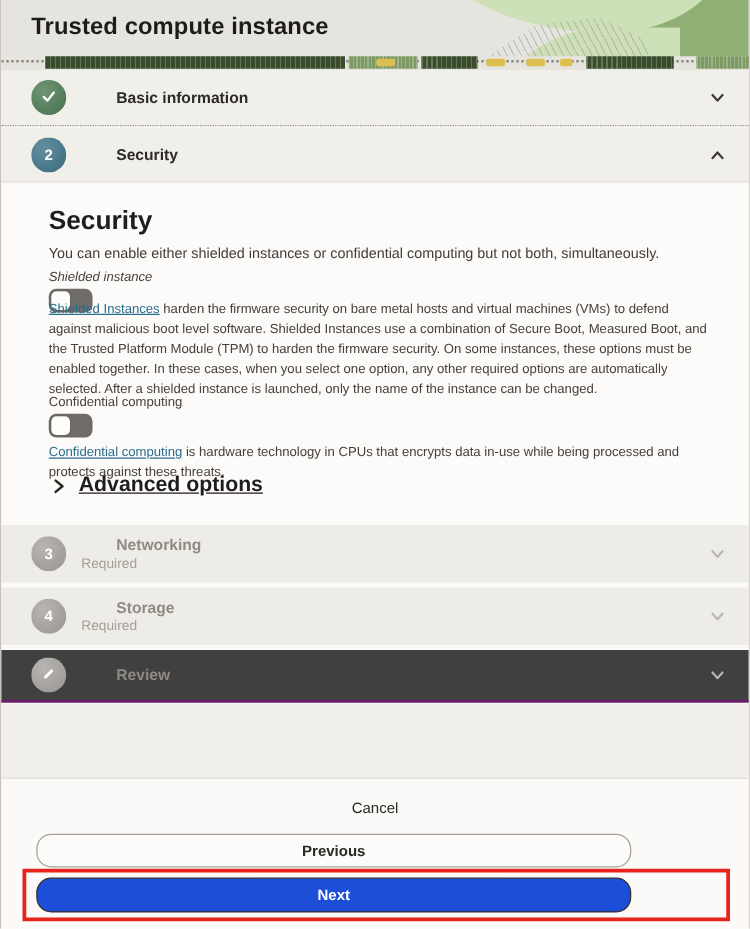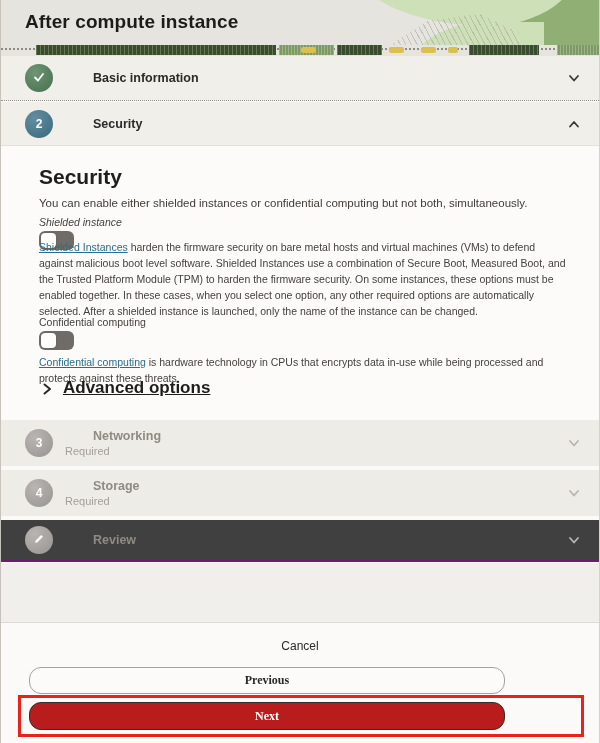--- a/index.html
+++ b/index.html
@@ -103,42 +103,42 @@
   .spacer { position:absolute; top:563px; left:0; width:100%; height:59px; background:#f1efeb; }
   .footer { position:absolute; top:622px; left:0; width:100%; height:121px; background:#fbfaf8; border-top:1px solid #dedbd5; }
   .cancel-link {
     position:absolute; top:16px; left:0; width:100%; text-align:center;
     font-size:12px; font-weight:400; color:#2b2926; cursor:pointer;
   }
   .btn {
     position:absolute; left:28px; width:476px; height:28px; border-radius:12px;
     display:flex; align-items:center; justify-content:center;
     font-size:12px; font-weight:700; cursor:pointer;
-    font-family:Liberation Serif, serif;
+    font-family:Liberation Sans, sans-serif;
   }
   .btn-previous { top:44px; height:27px; background:#fcfbfa; border:1px solid #a5a19b; color:#2b2926; }
-  .btn-next { top:79px; background:#b91c1c; border:1px solid #312e2b; color:#ffffff; }
+  .btn-next { top:79px; background:#1d4ed8; border:1px solid #312e2b; color:#ffffff; }
   .red-annotation {
     position:absolute; left:17px; top:72px; width:566px; height:42px;
     border:3px solid #e7231c; pointer-events:none;
   }
 </style>
 </head>
 <body>
 
 <div class="panel">
 
   <div class="header">
     <div class="header-art">
       <div class="art-green-base"></div>
       <div class="art-light-swoosh"></div>
       <div class="art-light-tail"></div>
       <div class="art-lines"></div>
     </div>
-    <div class="header-title">After compute instance</div>
+    <div class="header-title">Trusted compute instance</div>
   </div>
 
   <div class="strip">
     <div class="strip-dots"></div>
     <div class="strip-seg" style="left:35px; width:240px;"></div>
     <div class="strip-seg light" style="left:278px; width:55px;"></div>
     <div class="strip-seg" style="left:336px; width:45px;"></div>
     <div class="strip-seg" style="left:468px; width:70px;"></div>
     <div class="strip-seg light" style="left:556px; width:44px;"></div>
     <div class="strip-dash" style="left:300px;"></div>

